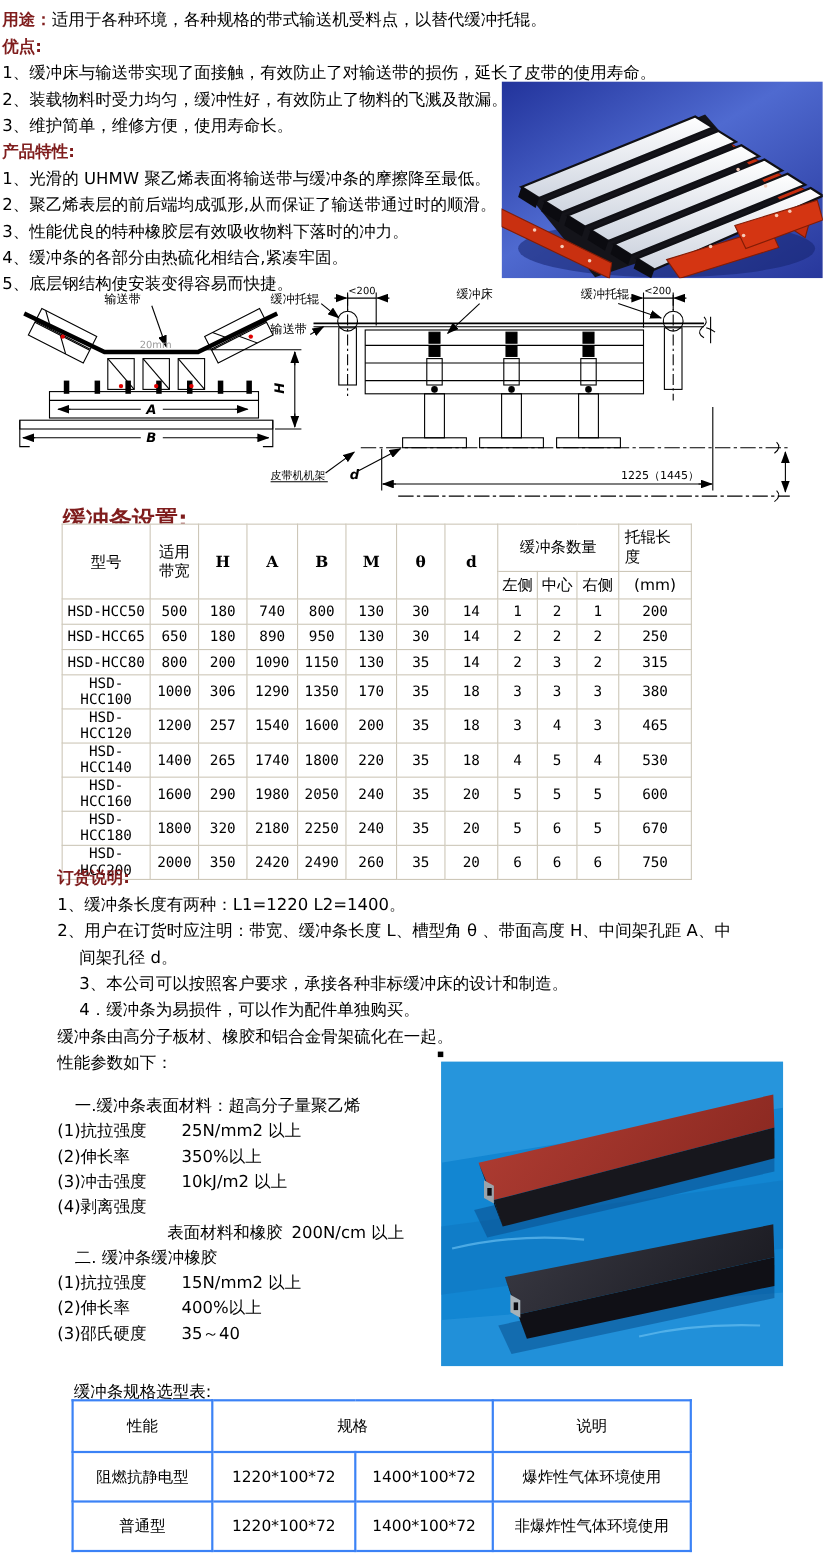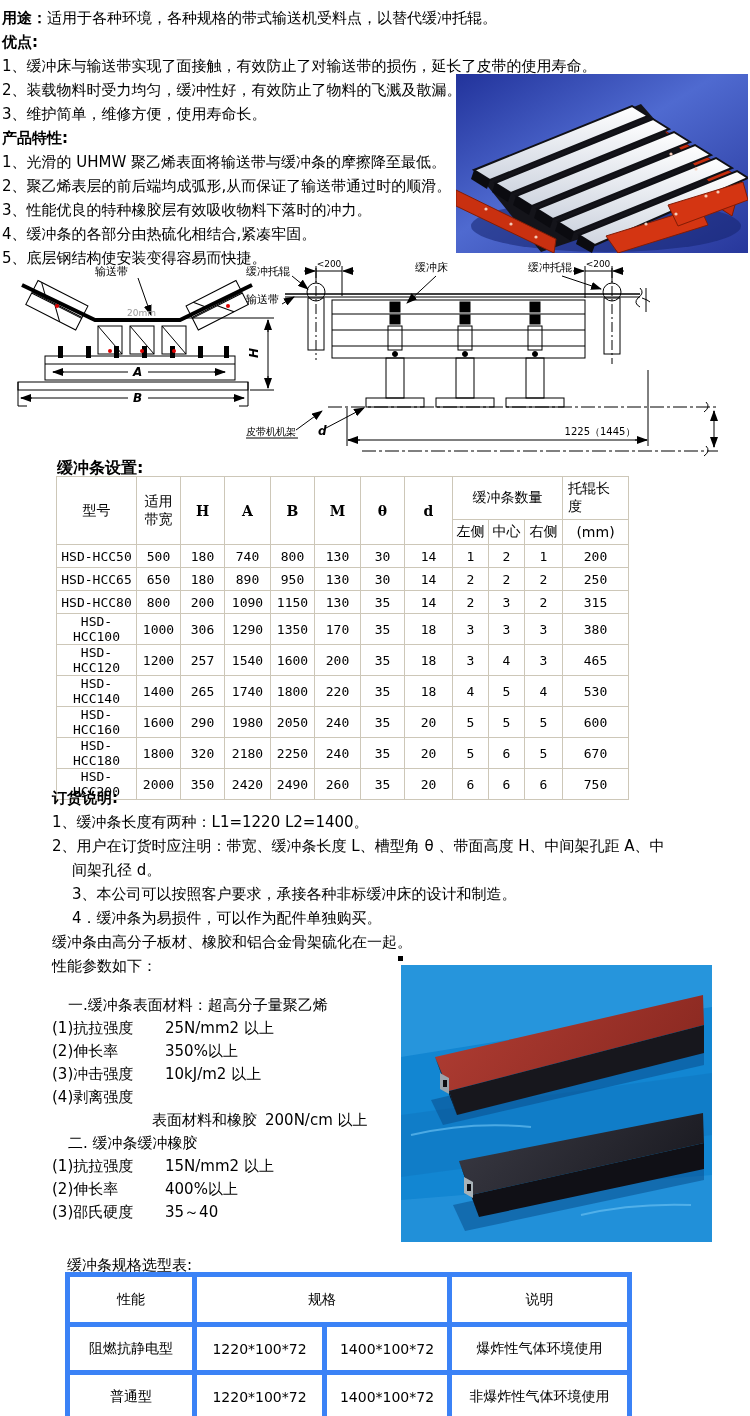--- a/index.html
+++ b/index.html
@@ -1,38 +1,38 @@
 <!DOCTYPE html>
 <html><head>
 <meta charset="utf-8">
 <style>
   html,body { margin:0; padding:0; background:#ffffff; }
   .page {
     position:relative; width:750px; height:1416px; background:#fff;
     font-family:"DejaVu Sans", sans-serif; color:#000; overflow:hidden;
   }
   .abs { position:absolute; }
-  .red { color:#000000; font-weight:bold; }
+  .red { color:#7f1d1d; font-weight:bold; }
 
   
   .block-top { left:2px; top:6px; width:746px; font-size:15px; line-height:24px; }
   .block-top .line { white-space:nowrap; }
 
   
   .photo1 { left:456px; top:74px; width:292px; height:179px; }
   .photo2 { left:401px; top:965px; width:311px; height:277px; }
   .bullet-sq { left:398px; top:956px; width:5px; height:5px; background:#000; }
 
   
   .diagram { left:0; top:258px; }
   .diagram text { font-family:"DejaVu Sans", sans-serif; }
   .dimletter { font-family:"DejaVu Serif", serif; font-weight:bold; font-style:italic; }
 
   
-  .t1-title { left:57px; top:458px; font-size:16px; }
+  .t1-title { left:57px; top:458px; font-size:21px; }
   .t1-wrap { left:56px; top:476px; }
   table.t1 { border-collapse:collapse; background:#fff; text-align:center; }
   .t1 th, .t1 td { border:1px solid #cdc7b8; padding:0 1px; font-weight:normal; }
   .t1 th { font-size:14px; }
   .t1 thead tr.r1 th { height:42px; }
   .t1 thead tr.r2 th { height:24px; }
   .t1 td { height:22px; font-family:"DejaVu Sans Mono", monospace; font-size:13px; }
   .t1 th.hletter { font-family:"DejaVu Serif", serif; font-weight:bold; font-size:14px; }
   .t1 th.roller { text-align:left; padding:0 5px; }
 
@@ -44,21 +44,21 @@
   .block-params { left:52px; top:994px; width:560px; font-size:15px; line-height:23px; }
   .p-title { margin-left:16px; }
   .p-items .param-row { }
   .p-items.sub .param-row { margin-left:100px; }
   .param-row .p-label { display:inline-block; width:113px; }
 
   
   .t2-title { left:67px; top:1256px; font-size:15px; }
   .t2-wrap { left:65px; top:1272px; }
   table.t2 { border-collapse:collapse; background:#fff; text-align:center; font-size:14px; }
-  .t2 th, .t2 td { border:5px solid #3b82f6; font-weight:normal; font-size:14px; }
+  .t2 th, .t2 td { border:2px solid #3b82f6; font-weight:normal; font-size:14px; }
   .t2 thead th { height:43px; }
   .t2 td { height:41px; }
 </style>
 </head>
 <body>
 
 <div class="page">
 
   <div class="abs block-top">
     <div class="line"><span class="red">用途：</span><span>适用于各种环境，各种规格的带式输送机受料点，以替代缓冲托辊。</span></div>

